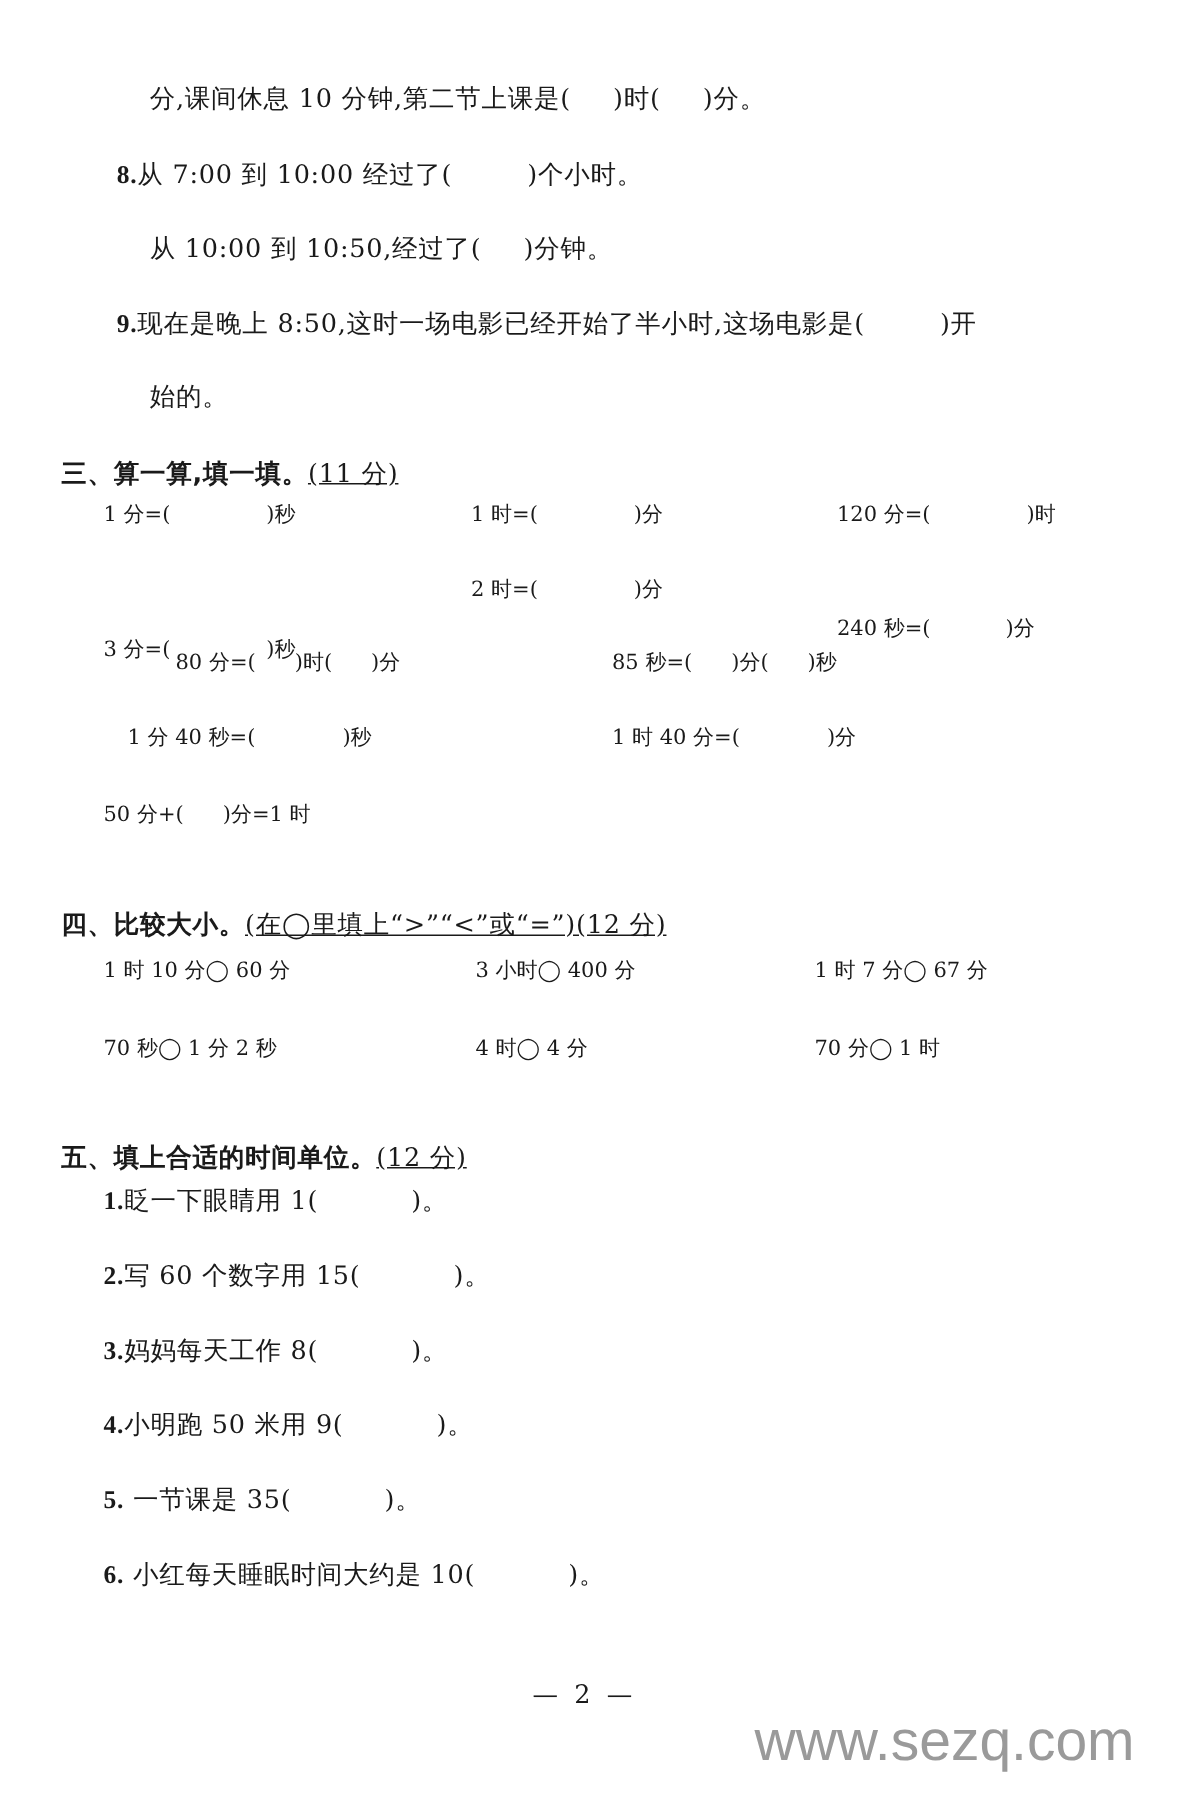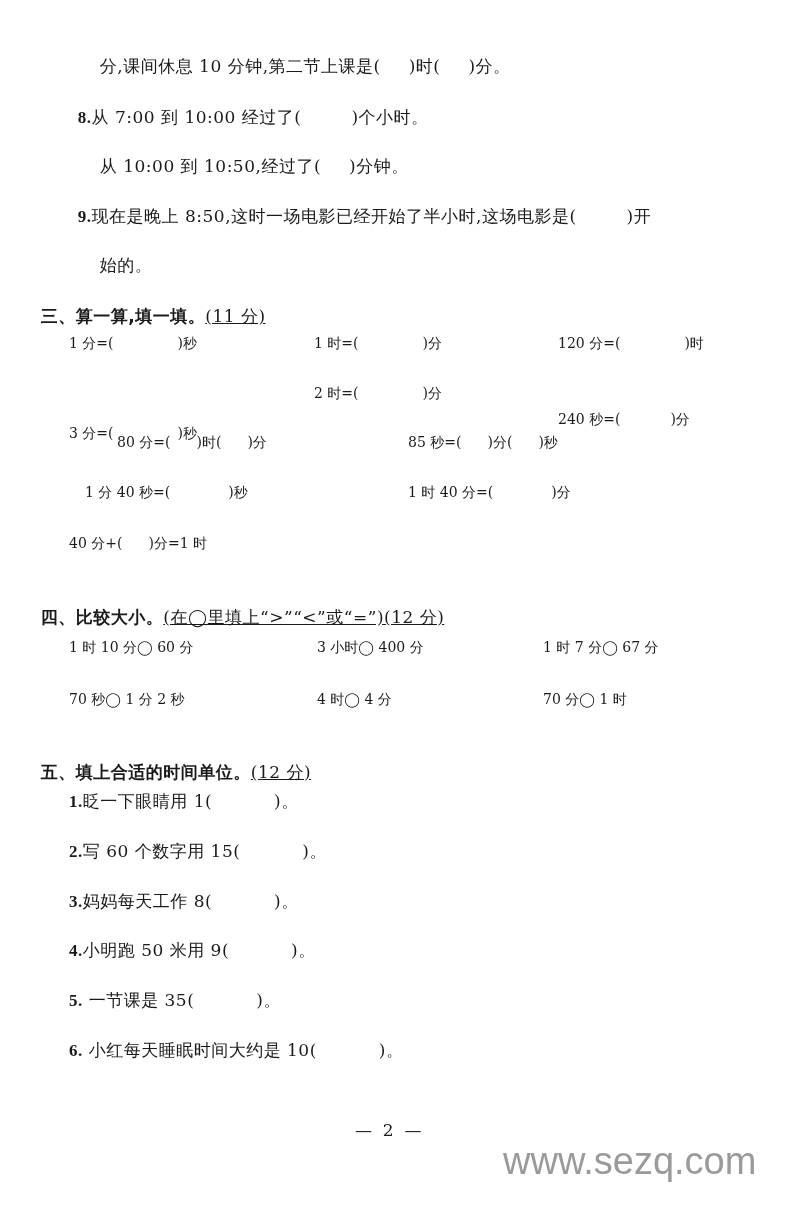--- a/index.html
+++ b/index.html
@@ -56,21 +56,21 @@
 <div class="cell" style="left:69px; top:382px;margin-top:40px;"><span>3 分=(</span><span class="blank" style="width:64px;"></span><span>)秒</span></div>
 <div class="cell" style="left:314px; top:382px;"><span>2 时=(</span><span class="blank" style="width:64px;"></span><span>)分</span></div>
 <div class="cell" style="left:558px; top:380px;margin-top:28px;"><span>240 秒=(</span><span class="blank" style="width:50px;"></span><span>)分</span></div>
 
 <div class="cell" style="left:69px; top:431px;margin-left:48px;"><span>80 分=(</span><span class="blank" style="width:26px;"></span><span>)时(</span><span class="blank" style="width:26px;"></span><span>)分</span></div>
 <div class="cell" style="left:408px; top:431px;"><span>85 秒=(</span><span class="blank" style="width:26px;"></span><span>)分(</span><span class="blank" style="width:26px;"></span><span>)秒</span></div>
 
 <div class="cell" style="left:85px; top:481px;"><span>1 分 40 秒=(</span><span class="blank" style="width:58px;"></span><span>)秒</span></div>
 <div class="cell" style="left:408px; top:481px;"><span>1 时 40 分=(</span><span class="blank" style="width:58px;"></span><span>)分</span></div>
 
-<div class="cell" style="left:69px; top:532px;"><span>40 分+(</span><span class="blank" style="width:26px;"></span><span>)分=1 时</span></div>
+<div class="cell" style="left:69px; top:532px;"><span>50 分+(</span><span class="blank" style="width:26px;"></span><span>)分=1 时</span></div>
 
 <div class="line heading" style="left:28px; top:584px;">
   <span>四、比较大小。</span><span class="pts">(在◯里填上“&gt;”“&lt;”或“=”)(12 分)</span>
 </div>
 
 <div class="cell" style="left:69px; top:636px;"><span>1 时 10 分</span><span>◯</span><span> 60 分</span></div>
 <div class="cell" style="left:317px; top:636px;"><span>3 小时</span><span>◯</span><span> 400 分</span></div>
 <div class="cell" style="left:543px; top:636px;"><span>1 时 7 分</span><span>◯</span><span> 67 分</span></div>
 
 <div class="cell" style="left:69px; top:688px;"><span>70 秒</span><span>◯</span><span> 1 分 2 秒</span></div>

